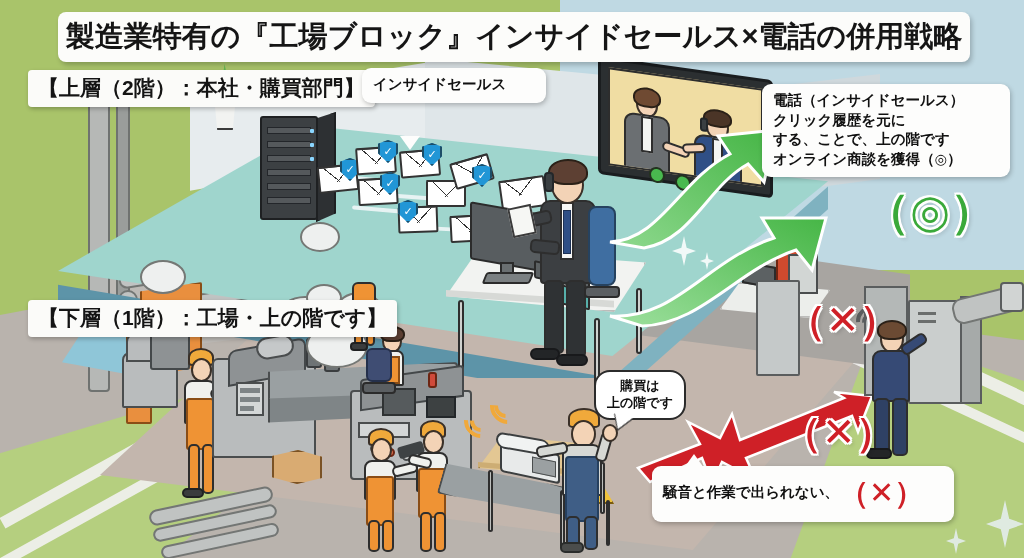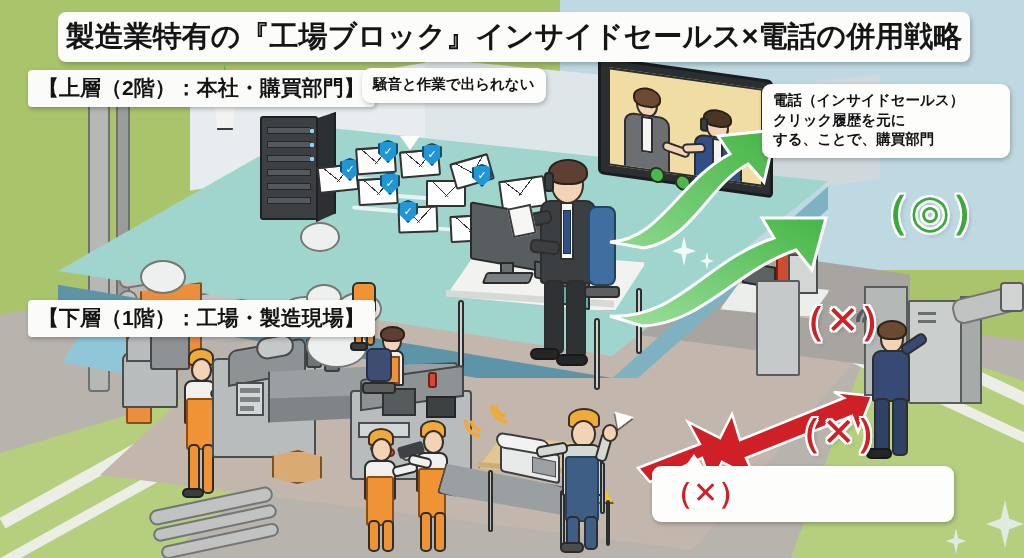--- a/index.html
+++ b/index.html
@@ -555,40 +555,46 @@
 
   <div class="title-bar">
     <div class="title-text">製造業特有の『工場ブロック』インサイドセールス×電話の併用戦略</div>
   </div>
 
   <div class="floor-label" style="left:28px; top:70px;">
     <span>【上層（2階）：本社・購買部門】</span>
   </div>
 
   <div class="floor-label" style="left:28px; top:300px;">
-    <span>【下層（1階）：工場・製造現場】</span>
+    <span>【下層（1階）：工場・上の階です】</span>
   </div>
 
   <div class="callout" style="left:362px; top:68px; width:184px;">
-    <span class="ln">騒音と作業で出られない</span>
+    <span class="ln">インサイドセールス</span>
   </div>
   <div class="callout-tail" style="left:400px; top:136px; transform:rotate(180deg);"></div>
 
   <div class="callout" style="left:762px; top:84px; width:248px;">
     <span class="ln">電話（インサイドセールス）</span>
     <span class="ln">クリック履歴を元に</span>
-    <span class="ln">する、ことで、購買部門</span>
+    <span class="ln">する、ことで、上の階です</span>
+    <span class="ln">オンライン商談を獲得（◎）</span>
   </div>
 
   <div class="callout" style="left:652px; top:466px; width:302px; display:flex; align-items:center;">
     <span style="display:inline-block;">
+      <span class="ln">騒音と作業で出られない、</span>
     </span>
     <span class="mark-inline">（✕）</span>
   </div>
   <div class="callout-tail" style="left:684px; top:454px;"></div>
 
+  <div class="bubble" style="left:594px; top:370px; width:92px;">
+    <span style="display:block;">購買は</span>
+    <span style="display:block;">上の階です</span>
+  </div>
   <div class="bubble-tail" style="left:612px; top:414px; transform:rotate(16deg);"></div>
 
   <div class="mark mark-ok" style="left:864px; top:188px; font-size:46px;">（◎）</div>
   <div class="mark mark-ng" style="left:786px; top:300px;">（✕）</div>
   <div class="mark mark-ng" style="left:782px; top:412px;">（✕）</div>
 
 </div>
 
 </body></html>

